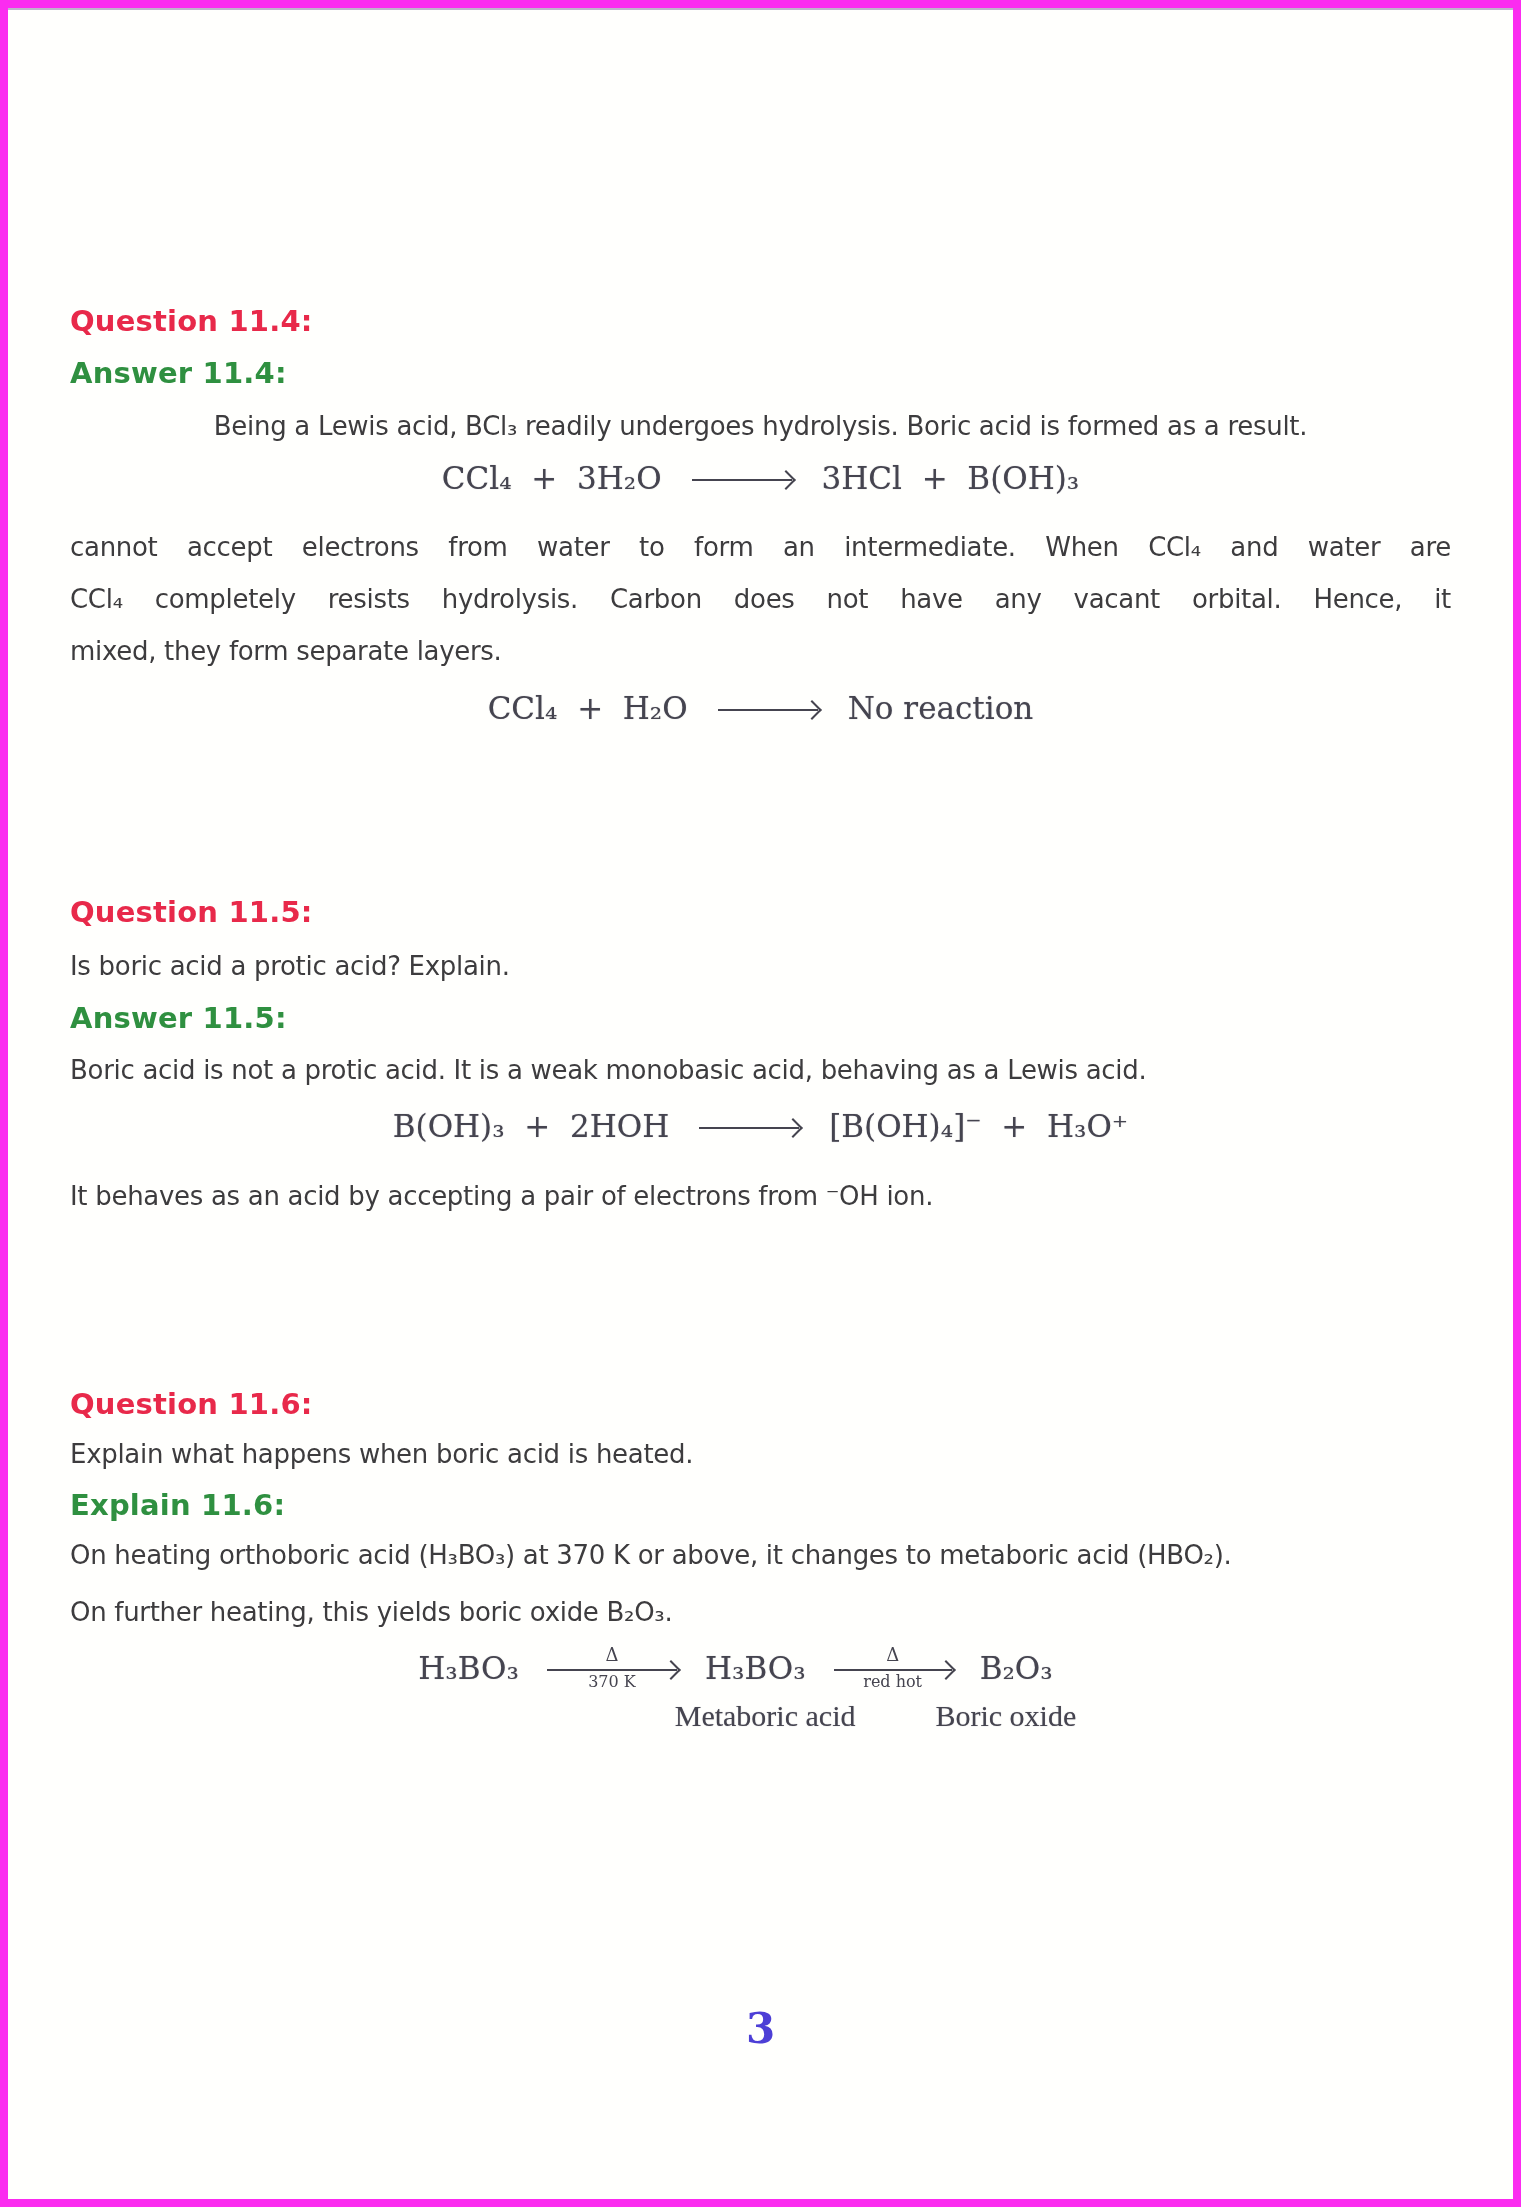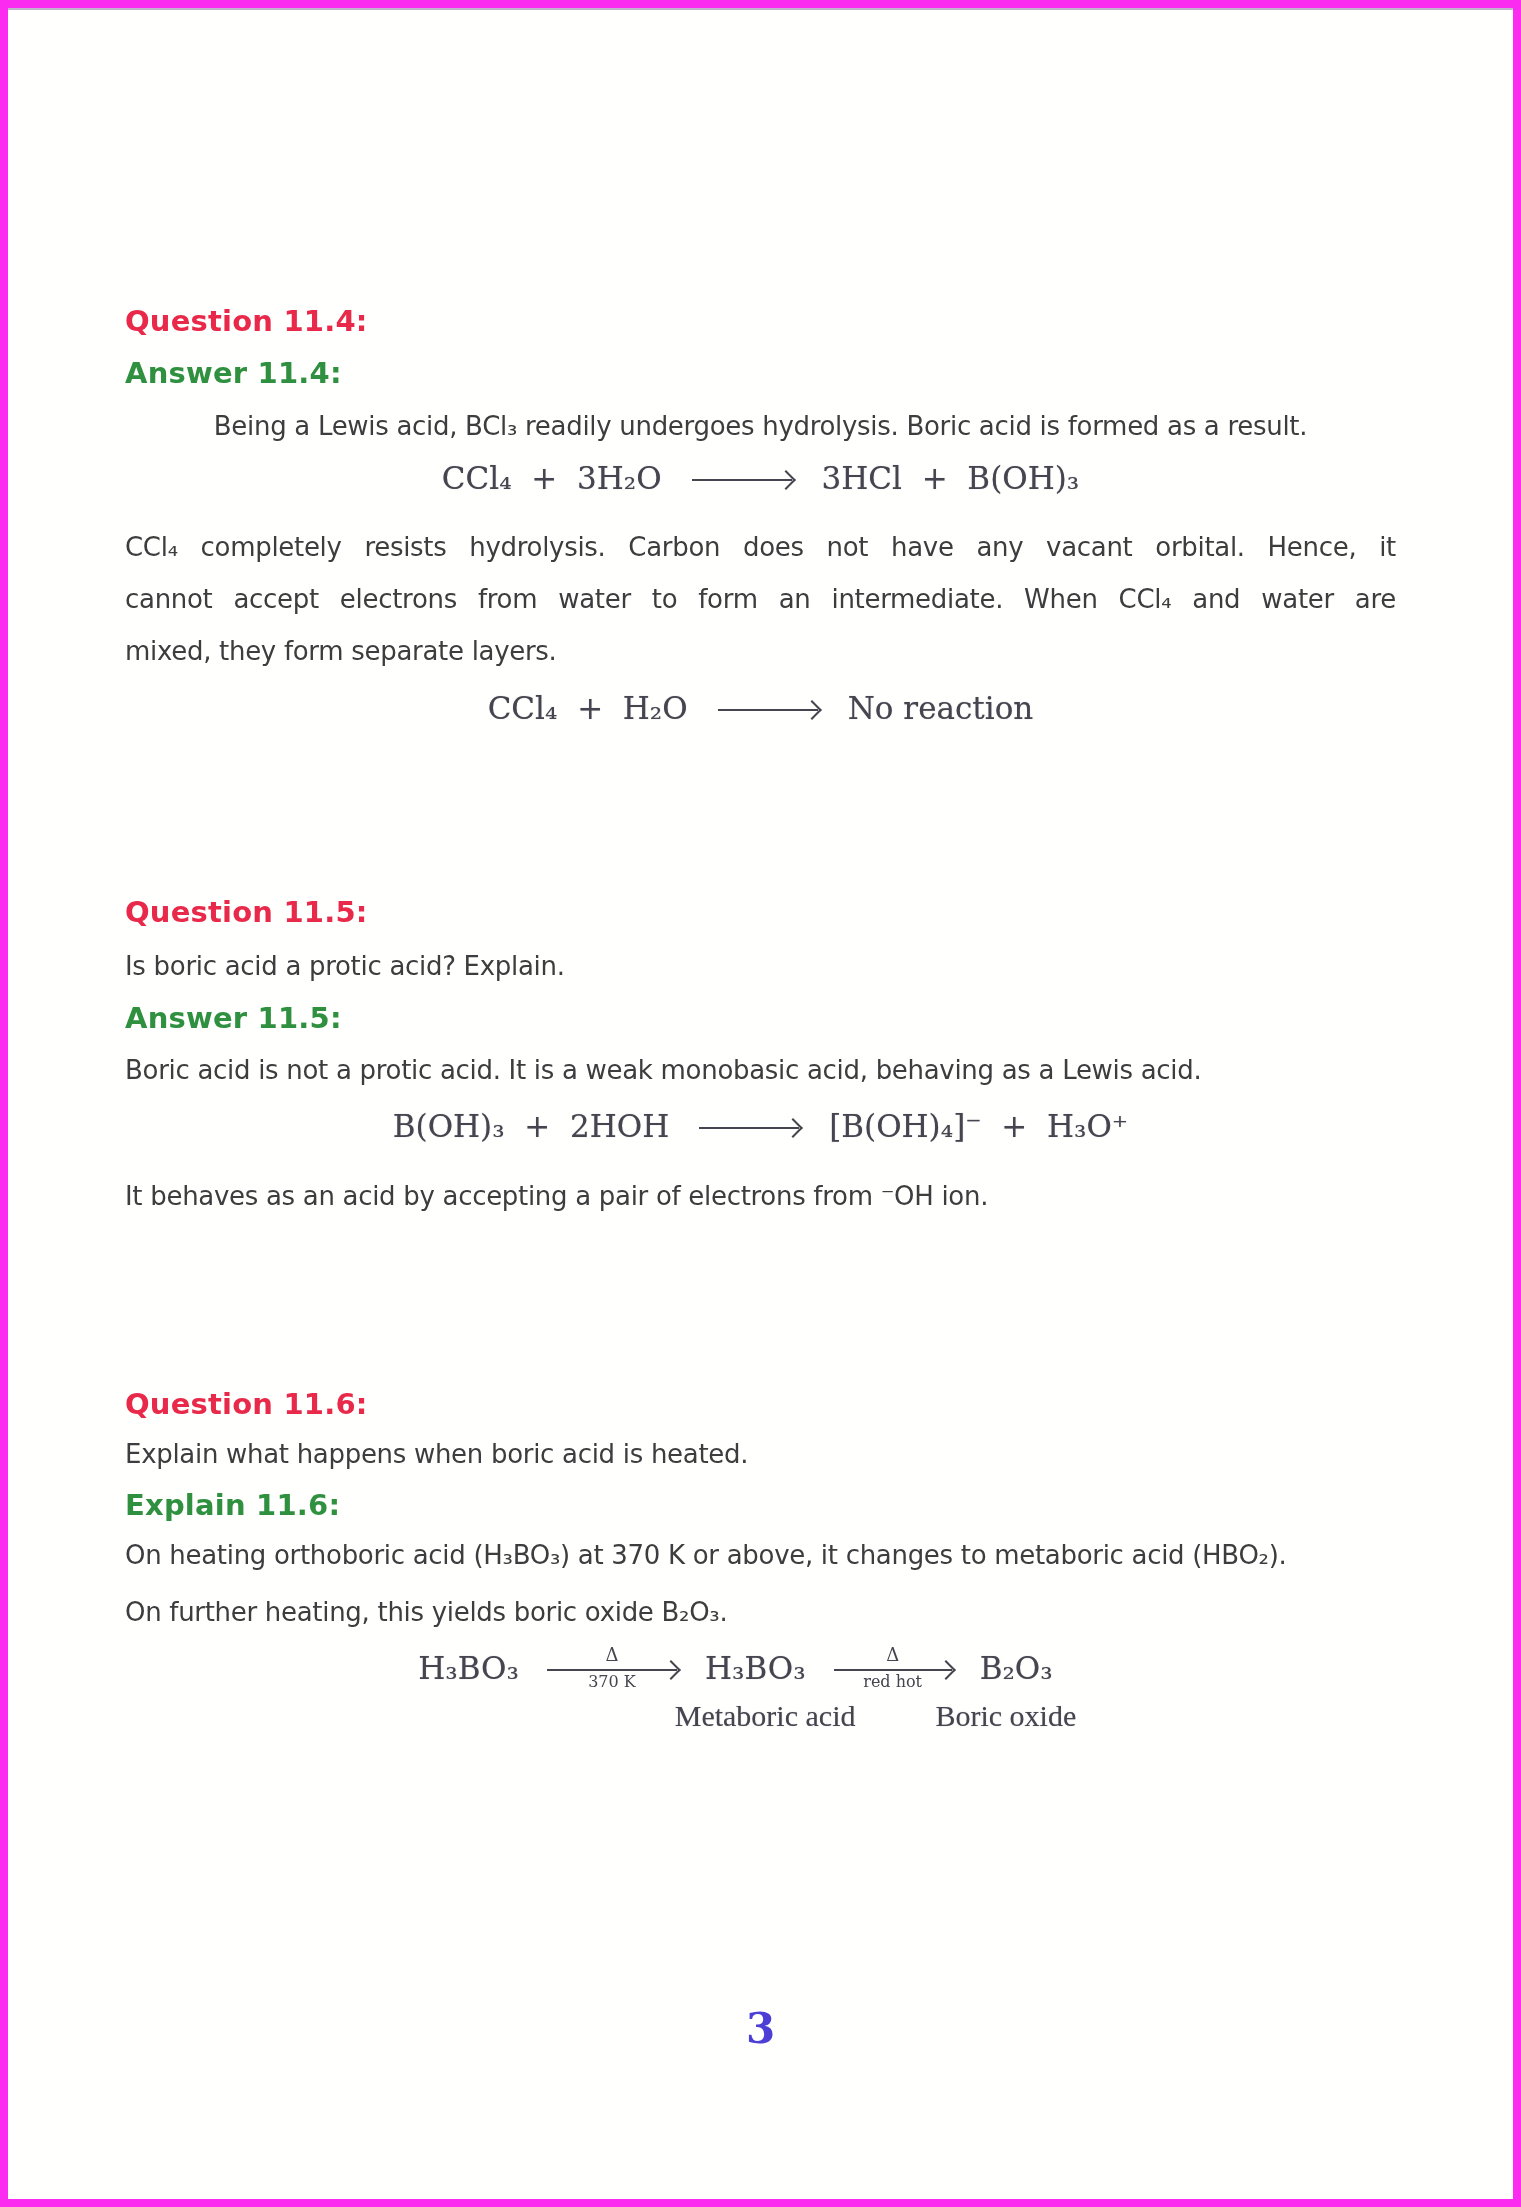--- a/index.html
+++ b/index.html
@@ -16,21 +16,21 @@
     width:1521px;
     height:2207px;
     border:8px solid var(--border, #fb2cf0);
     box-shadow: inset 0 2px 0 0 rgba(125,105,155,0.5);
     background:#fffffd;
     font-family:"DejaVu Sans", sans-serif;
     color:var(--body, #3d3c3e);
     overflow:hidden;
     position:relative;
   }
-  .content { padding:0 117px; }
+  .content { padding:0 62px; }
 
   .line {
     font-size:26px;
     line-height:34px;
     letter-spacing:-0.3px;
     white-space:nowrap;
   }
   .q-label, .a-label {
     font-size:29px;
     line-height:34px;
@@ -153,22 +153,22 @@
   <section>
     <div class="q-label m-q4-label">Question 11.4:</div>
     <div class="a-label m-a4-label">Answer 11.4:</div>
     <div class="line m-a4-intro">Being a Lewis acid, BCl₃ readily undergoes hydrolysis. Boric acid is formed as a result.</div>
 
     <div class="equation m-eq1">
       <span class="eq-side">CCl₄  +  3H₂O</span><span class="eq-arrow"></span><span class="eq-side">3HCl  +  B(OH)₃</span>
     </div>
 
     <div class="m-para">
+      <div class="para-line stretch">cannot accept electrons from water to form an intermediate. When CCl₄ and water are</div>
       <div class="para-line stretch">CCl₄ completely resists hydrolysis. Carbon does not have any vacant orbital. Hence, it</div>
-      <div class="para-line stretch">cannot accept electrons from water to form an intermediate. When CCl₄ and water are</div>
       <div class="para-line">mixed, they form separate layers.</div>
     </div>
 
     <div class="equation m-eq2">
       <span class="eq-side">CCl₄  +  H₂O</span><span class="eq-arrow"></span><span class="eq-side">No reaction</span>
     </div>
   </section>
 
   <section>
     <div class="q-label m-q5-label">Question 11.5:</div>

